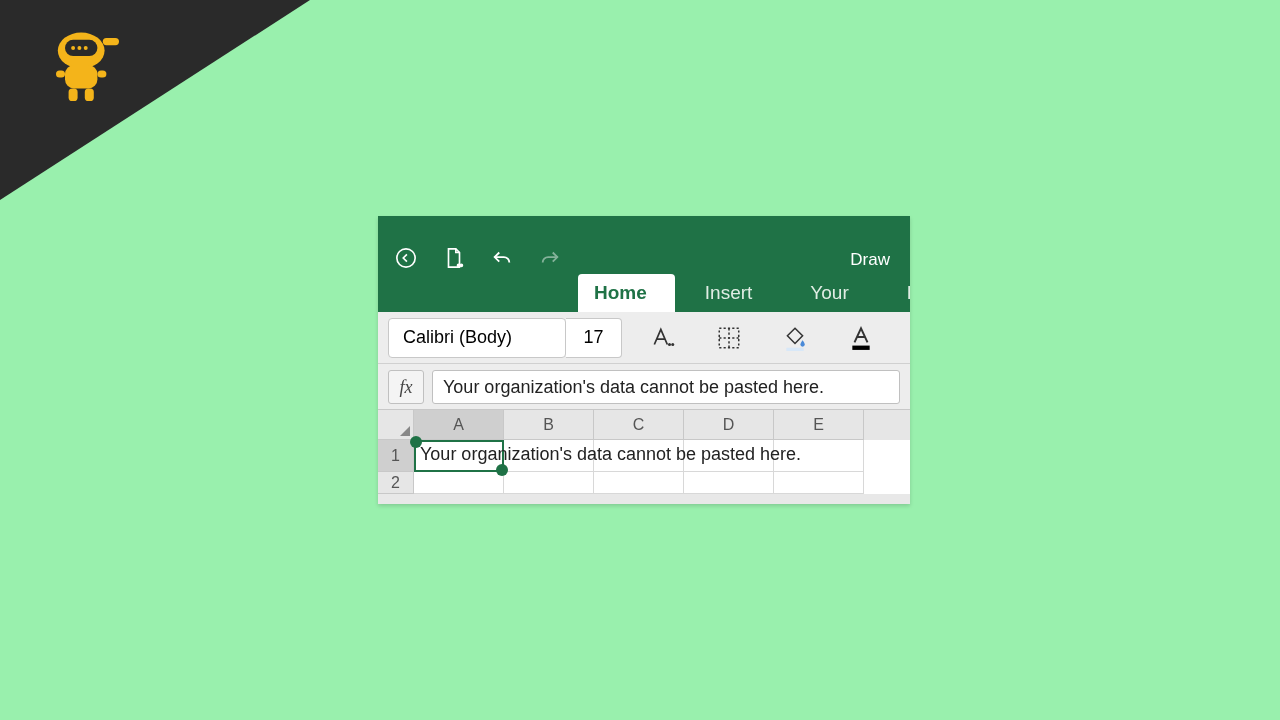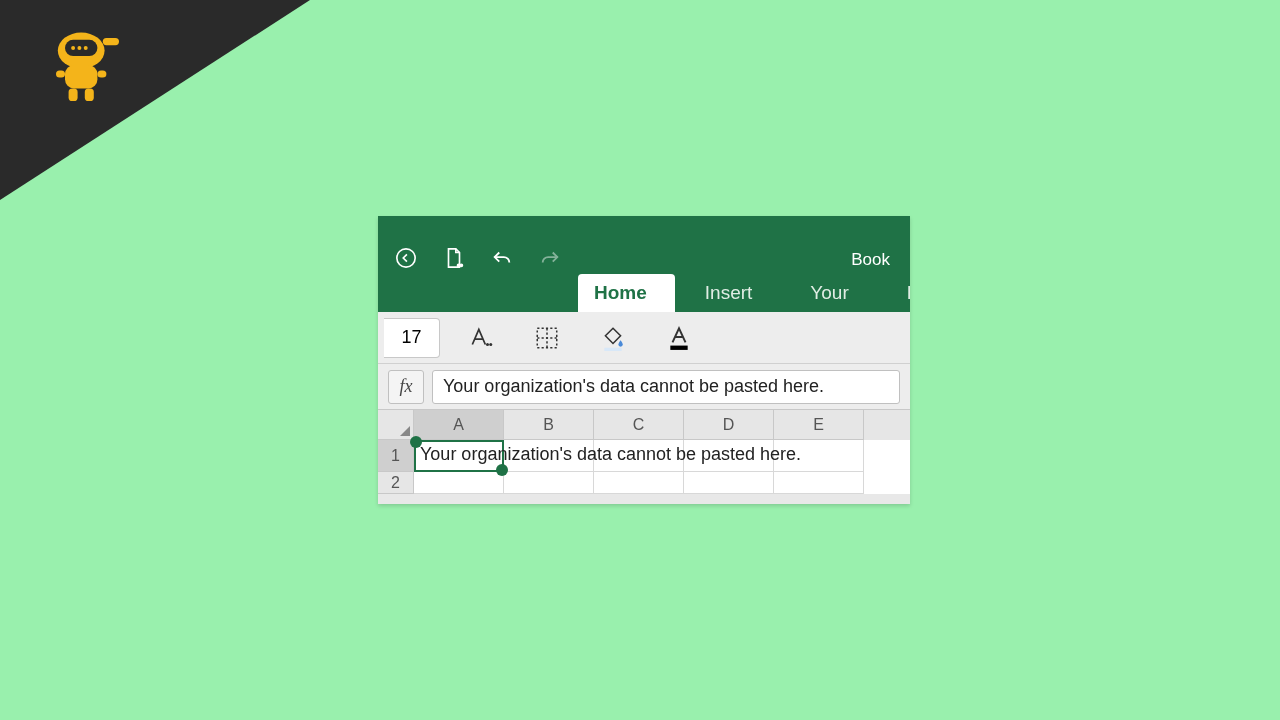--- a/index.html
+++ b/index.html
@@ -123,21 +123,20 @@
     align-items: center;
     justify-content: center;
     margin-left: 12px;
   }
   .fmt-icon svg { width: 26px; height: 26px; }
 
   .formula-bar {
     height: 46px;
     background: #ededed;
     display: flex;
-    align-items: center;
     padding: 6px 10px;
     gap: 8px;
     border-bottom: 1px solid #c8c8c8;
   }
   .fx-label {
     width: 36px; height: 34px;
     border: 1px solid #c0c0c0;
     border-radius: 3px;
     background: #f4f4f4;
     display: flex;
@@ -297,30 +296,31 @@
             <path d="M4 11h10a6 6 0 016 6"></path>
           </svg>
       </div>
       <div class="title-icon" style="opacity:0.45">
         <svg viewBox="0 0 24 24" fill="none" stroke-width="2">
             <path d="M15 6l5 5-5 5"></path>
             <path d="M20 11H10a6 6 0 00-6 6"></path>
           </svg>
       </div>
     </div>
-    <div class="book-title">Book</div>
+    <div class="book-title">Draw</div>
     <div class="ribbon-tabs">
       <div class="ribbon-tab active">Home</div>
       <div class="ribbon-tab">Insert</div>
       <div class="ribbon-tab">Your</div>
       <div class="ribbon-tab">Formulas</div>
     </div>
   </div>
 
   <div class="format-bar">
+    <div class="font-select">Calibri (Body)</div>
     <div class="size-select">17</div>
     <div class="fmt-icon">
       <svg viewBox="0 0 24 24">
           <path d="M4 18L10 4l6 14M6.5 13h7" stroke="#333" stroke-width="1.6" fill="none"></path>
           <circle cx="18" cy="18" r="1.4" fill="#333"></circle>
           <circle cx="21" cy="18" r="1.4" fill="#333"></circle>
         </svg>
     </div>
     <div class="fmt-icon">
       <svg viewBox="0 0 24 24">

